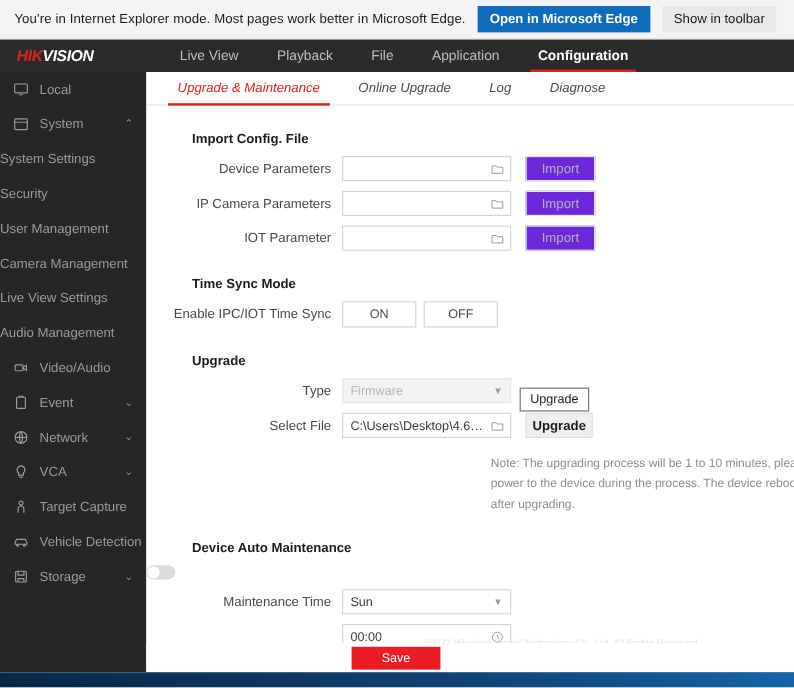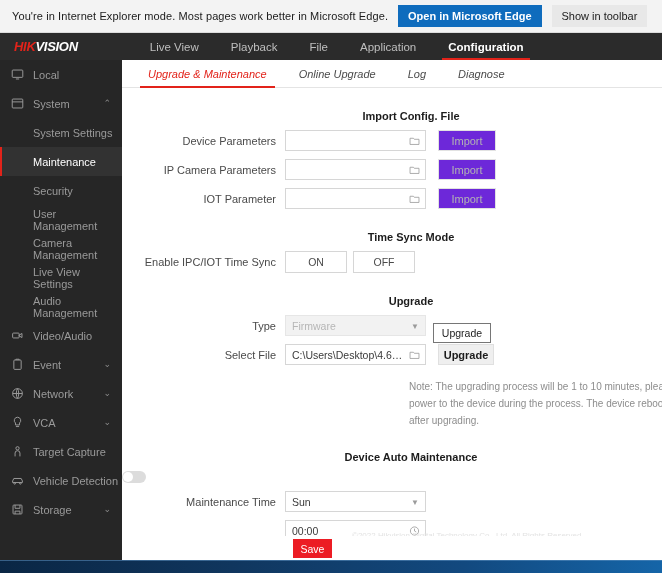--- a/index.html
+++ b/index.html
@@ -56,21 +56,21 @@
   }
   .snav-item .sicon {
     width:13px; height:13px; margin-right:9px; flex:0 0 13px;
     display:flex; align-items:center; justify-content:center;
     color:#9a9a9a;
   }
   .snav-item .chev {
     position:absolute; right:11px; font-size:9px; color:#8a8a8a; line-height:1;
   }
   .snav-sub {
-    display:flex; align-items:center; height:29px; padding-left:33px;
+    display:flex; align-items:center; height:29px; 
     color:#9a9a9a; font-size:11px; cursor:pointer; position:relative;
   }
   .snav-sub.active {
     background:#323232; color:#ffffff;
   }
   .snav-sub.active::before {
     content:""; position:absolute; left:0; top:0; bottom:0; width:2px; background:#e2231a;
   }
 
   
@@ -86,21 +86,21 @@
     font-size:11px; color:#4a4a4a; padding:0 16px; height:28px;
     display:flex; align-items:center; cursor:pointer; position:relative;
   }
   .tab.active { color:#e2231a; }
   .tab.active::after {
     content:""; position:absolute; left:8px; right:8px; bottom:0; height:2px; background:#e2231a;
   }
 
   .panel { position:relative; padding-top:10px; }
   .sec-title {
-    font-size:11px; font-weight:bold; color:#1c1c1c; margin:12px 0 8px 38px;text-align:center;
+    font-size:11px; font-weight:bold; color:#1c1c1c; margin:12px 0 8px 38px;
   }
   .row { display:flex; align-items:center; margin-bottom:8px; }
   .row .lbl {
     width:163px; text-align:right; padding-right:9px;
     font-size:11px; color:#4a4a4a; white-space:nowrap;
   }
 
   .inp {
     position:relative; width:141px; height:21px;
     border:1px solid #d6d6d6; background:#fff;
@@ -169,21 +169,21 @@
     position:absolute; left:352px; top:531px; width:300px;
     font-size:8px; color:#e3e3e3; white-space:nowrap; overflow:hidden;
   }
 
   
   .savebar {
     position:absolute; left:122px; top:536px; width:540px; height:25px;
     background:#ffffff; display:flex; align-items:center; padding-left:171px;
   }
   .btn-save {
-    width:39px; height:19px; background:#ec1c24; color:#ffffff;
+    width:74px; height:19px; background:#ec1c24; color:#ffffff;
     font-size:10.5px; border:none; cursor:pointer;
     display:flex; align-items:center; justify-content:center;
   }
 
   
   .taskbar {
     position:absolute; left:0; top:560px; width:662px; height:13px;
     background:linear-gradient(90deg,#0a2644 0%,#10365e 35%,#12497f 70%,#1565a8 100%);
   }
   .taskbar .strip {
@@ -237,23 +237,20 @@
           <rect x="1.5" y="2.5" width="13" height="11" rx="1"></rect>
             <path d="M1.5 6h13"></path>
         </svg>
       </span>
       <span>System</span>
       <span class="chev">⌃</span>
     </div>
 
     <div class="snav-sub">
       <span>System Settings</span>
-    </div>
-    <div class="snav-sub active">
-      <span>Maintenance</span>
     </div>
     <div class="snav-sub">
       <span>Security</span>
     </div>
     <div class="snav-sub">
       <span>User Management</span>
     </div>
     <div class="snav-sub">
       <span>Camera Management</span>
     </div>

